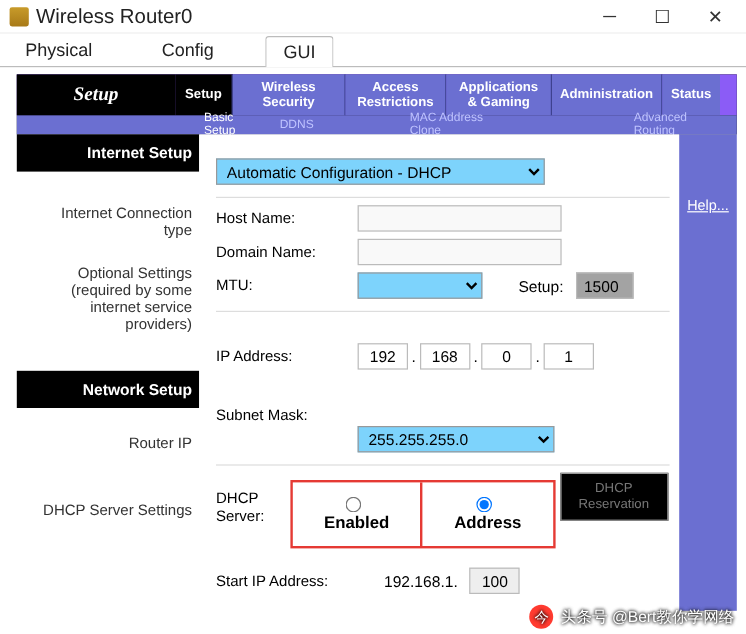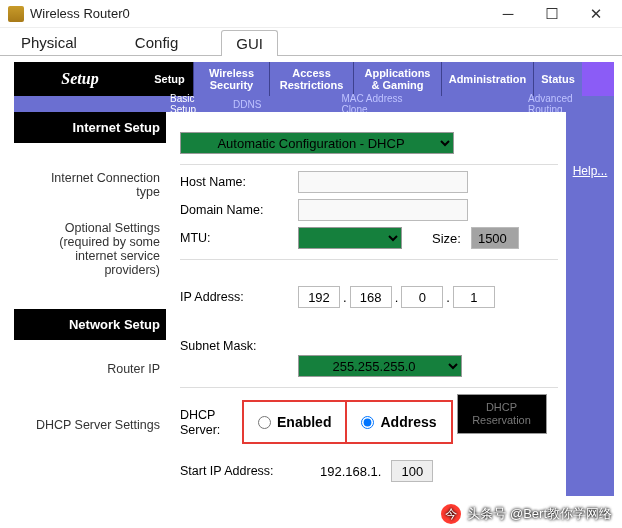--- a/index.html
+++ b/index.html
@@ -1,21 +1,21 @@
 <!DOCTYPE html>
 <html><head>
 <meta charset="utf-8">
 <style>
   * { box-sizing: border-box; margin: 0; padding: 0; }
   body { font-family: "Segoe UI", Arial, sans-serif; font-size: 13px; background: #fff; width: 622px; height: 528px; overflow: hidden; position: relative; }
 
   
   .title-bar { height: 28px; background: #fff; display: flex; align-items: center; padding: 0 4px 0 8px; border-bottom: 1px solid #eee; }
   .title-bar .app-icon { width: 16px; height: 16px; background: linear-gradient(#c89b2a,#a87a18); border-radius: 2px; margin-right: 6px; }
-  .title-bar .title { flex: 1; font-size: 13px; color: #222; }
+  .title-bar .title { flex: 1; font-size: 17px; color: #222; }
   .title-bar .win-btn { width: 44px; height: 28px; display: flex; align-items: center; justify-content: center; color: #333; font-size: 15px; }
 
   
   .app-tabs { display: flex; align-items: flex-end; height: 28px; border-bottom: 1px solid #bcbcbc; padding-left: 6px; gap: 28px; }
   .app-tab { padding: 4px 14px; border: 1px solid transparent; border-bottom: none; font-size: 15px; color: #222; background: #fff; }
   .app-tab.active { border-color: #bcbcbc; background: #fff; position: relative; top: 1px; border-top-left-radius: 3px; border-top-right-radius: 3px; }
 
   
   .router-frame { margin: 6px 8px 0 14px; display: flex; }
   .router-inner { flex: 1; }
@@ -39,30 +39,30 @@
   .right-help { width: 48px; min-width: 48px; background: #6b6fd1; color: #fff; text-align: center; padding-top: 52px; font-size: 12px; }
   .right-help .help { text-decoration: underline; }
 
   
   .form-row { display: flex; align-items: center; margin: 6px 0; }
   .form-row .flabel { width: 118px; font-size: 12.5px; color: #000; }
   .inp { height: 22px; border: 1px solid #bbb; background: #eee; padding: 0 6px; font-size: 13px; }
   .inp.light { background: #f9f9f9; width: 170px; }
   .inp.tiny { width: 42px; text-align: center; background: #fff; }
   .inp.size { width: 48px; background: #a3a3a3; }
-  select.drop { height: 22px; border: 1px solid #999; background: #15803d; font-size: 13px; padding: 0 4px; text-align: center; }
+  select.drop { height: 22px; border: 1px solid #999; background: #7dd3fc; font-size: 13px; padding: 0 4px; }
   .drop.wide { width: 274px; }
   .drop.med { width: 104px; }
   .drop.mask { width: 164px; margin-top: 41px; }
   .dots { margin: 0 3px; }
   hr.sec { border: none; border-top: 1px solid #ddd; margin: 10px 0 6px 0; }
 
   
   .red-box-outer { border: 2px solid #e53a34; display: inline-flex; align-items: stretch; margin: 6px 0 10px 0; }
-  .red-cell { padding: 12px 14px; display: flex; align-items: center; justify-content: center; font-size: 14px; }
+  .red-cell { padding: 12px 26px; display: flex; align-items: center; justify-content: center; font-size: 14px; flex-direction: column; }
   .red-cell + .red-cell { border-left: 2px solid #e53a34; }
   .red-cell label { font-weight: bold; }
   .red-cell input { margin-right: 6px; }
   .dhcp-btn { width: 90px; height: 40px; border: 1px solid #999; background: #000000; color: #777; font-size: 11px; line-height: 13px; margin-left: 4px; padding: 6px 2px; text-align: center; }
 
   
   .watermark { position: absolute; right: 10px; bottom: 4px; color: #fff; font-size: 13px; text-shadow: 0 0 3px #000, 0 0 3px #000; display: flex; align-items: center; gap: 6px; }
   .wm-badge { width: 20px; height: 20px; background: #ff3b30; border-radius: 50%; display: flex; align-items: center; justify-content: center; font-size: 12px; }
 </style>
 </head>
@@ -82,21 +82,21 @@
   <div class="app-tab active">GUI</div>
 </div>
 
 <div class="router-frame">
   <div class="router-inner">
 
     <div class="nav-wrap">
       <div class="nav-main">
         <div class="setup-title">Setup</div>
         <div class="nav-item active" style="width:48px">Setup</div>
-        <div class="nav-item" style="width:76px">Wireless Security</div>
+        <div class="nav-item" style="width:94px">Wireless Security</div>
         <div class="nav-item" style="width:84px">Access Restrictions</div>
         <div class="nav-item" style="width:88px">Applications &amp; Gaming</div>
         <div class="nav-item" style="width:92px">Administration</div>
         <div class="nav-item" style="width:48px;border-right:none">Status</div>
       </div>
       <div class="nav-sub">
         <span class="sel" style="margin-left:24px">Basic Setup</span>
         <span>DDNS</span>
         <span style="margin-left:60px">MAC Address Clone</span>
         <span style="margin-left:94px">Advanced Routing</span>
@@ -127,21 +127,21 @@
           <span class="flabel">Host Name:</span>
           <input class="inp light" style="">
         </div>
         <div class="form-row">
           <span class="flabel">Domain Name:</span>
           <input class="inp light" style="">
         </div>
         <div class="form-row">
           <span class="flabel">MTU:</span>
           <select class="drop med"><option></option></select>
-          <span style="margin:0 10px 0 30px">Size:</span>
+          <span style="margin:0 10px 0 30px">Setup:</span>
           <input class="inp size" value="1500" style="">
         </div>
         <hr class="sec">
         <div style="height:14px"></div>
 
         <div class="form-row">
           <span class="flabel">IP Address:</span>
           <input class="inp tiny" value="192" style="">
           <span class="dots">.</span>
           <input class="inp tiny" value="168" style="">

